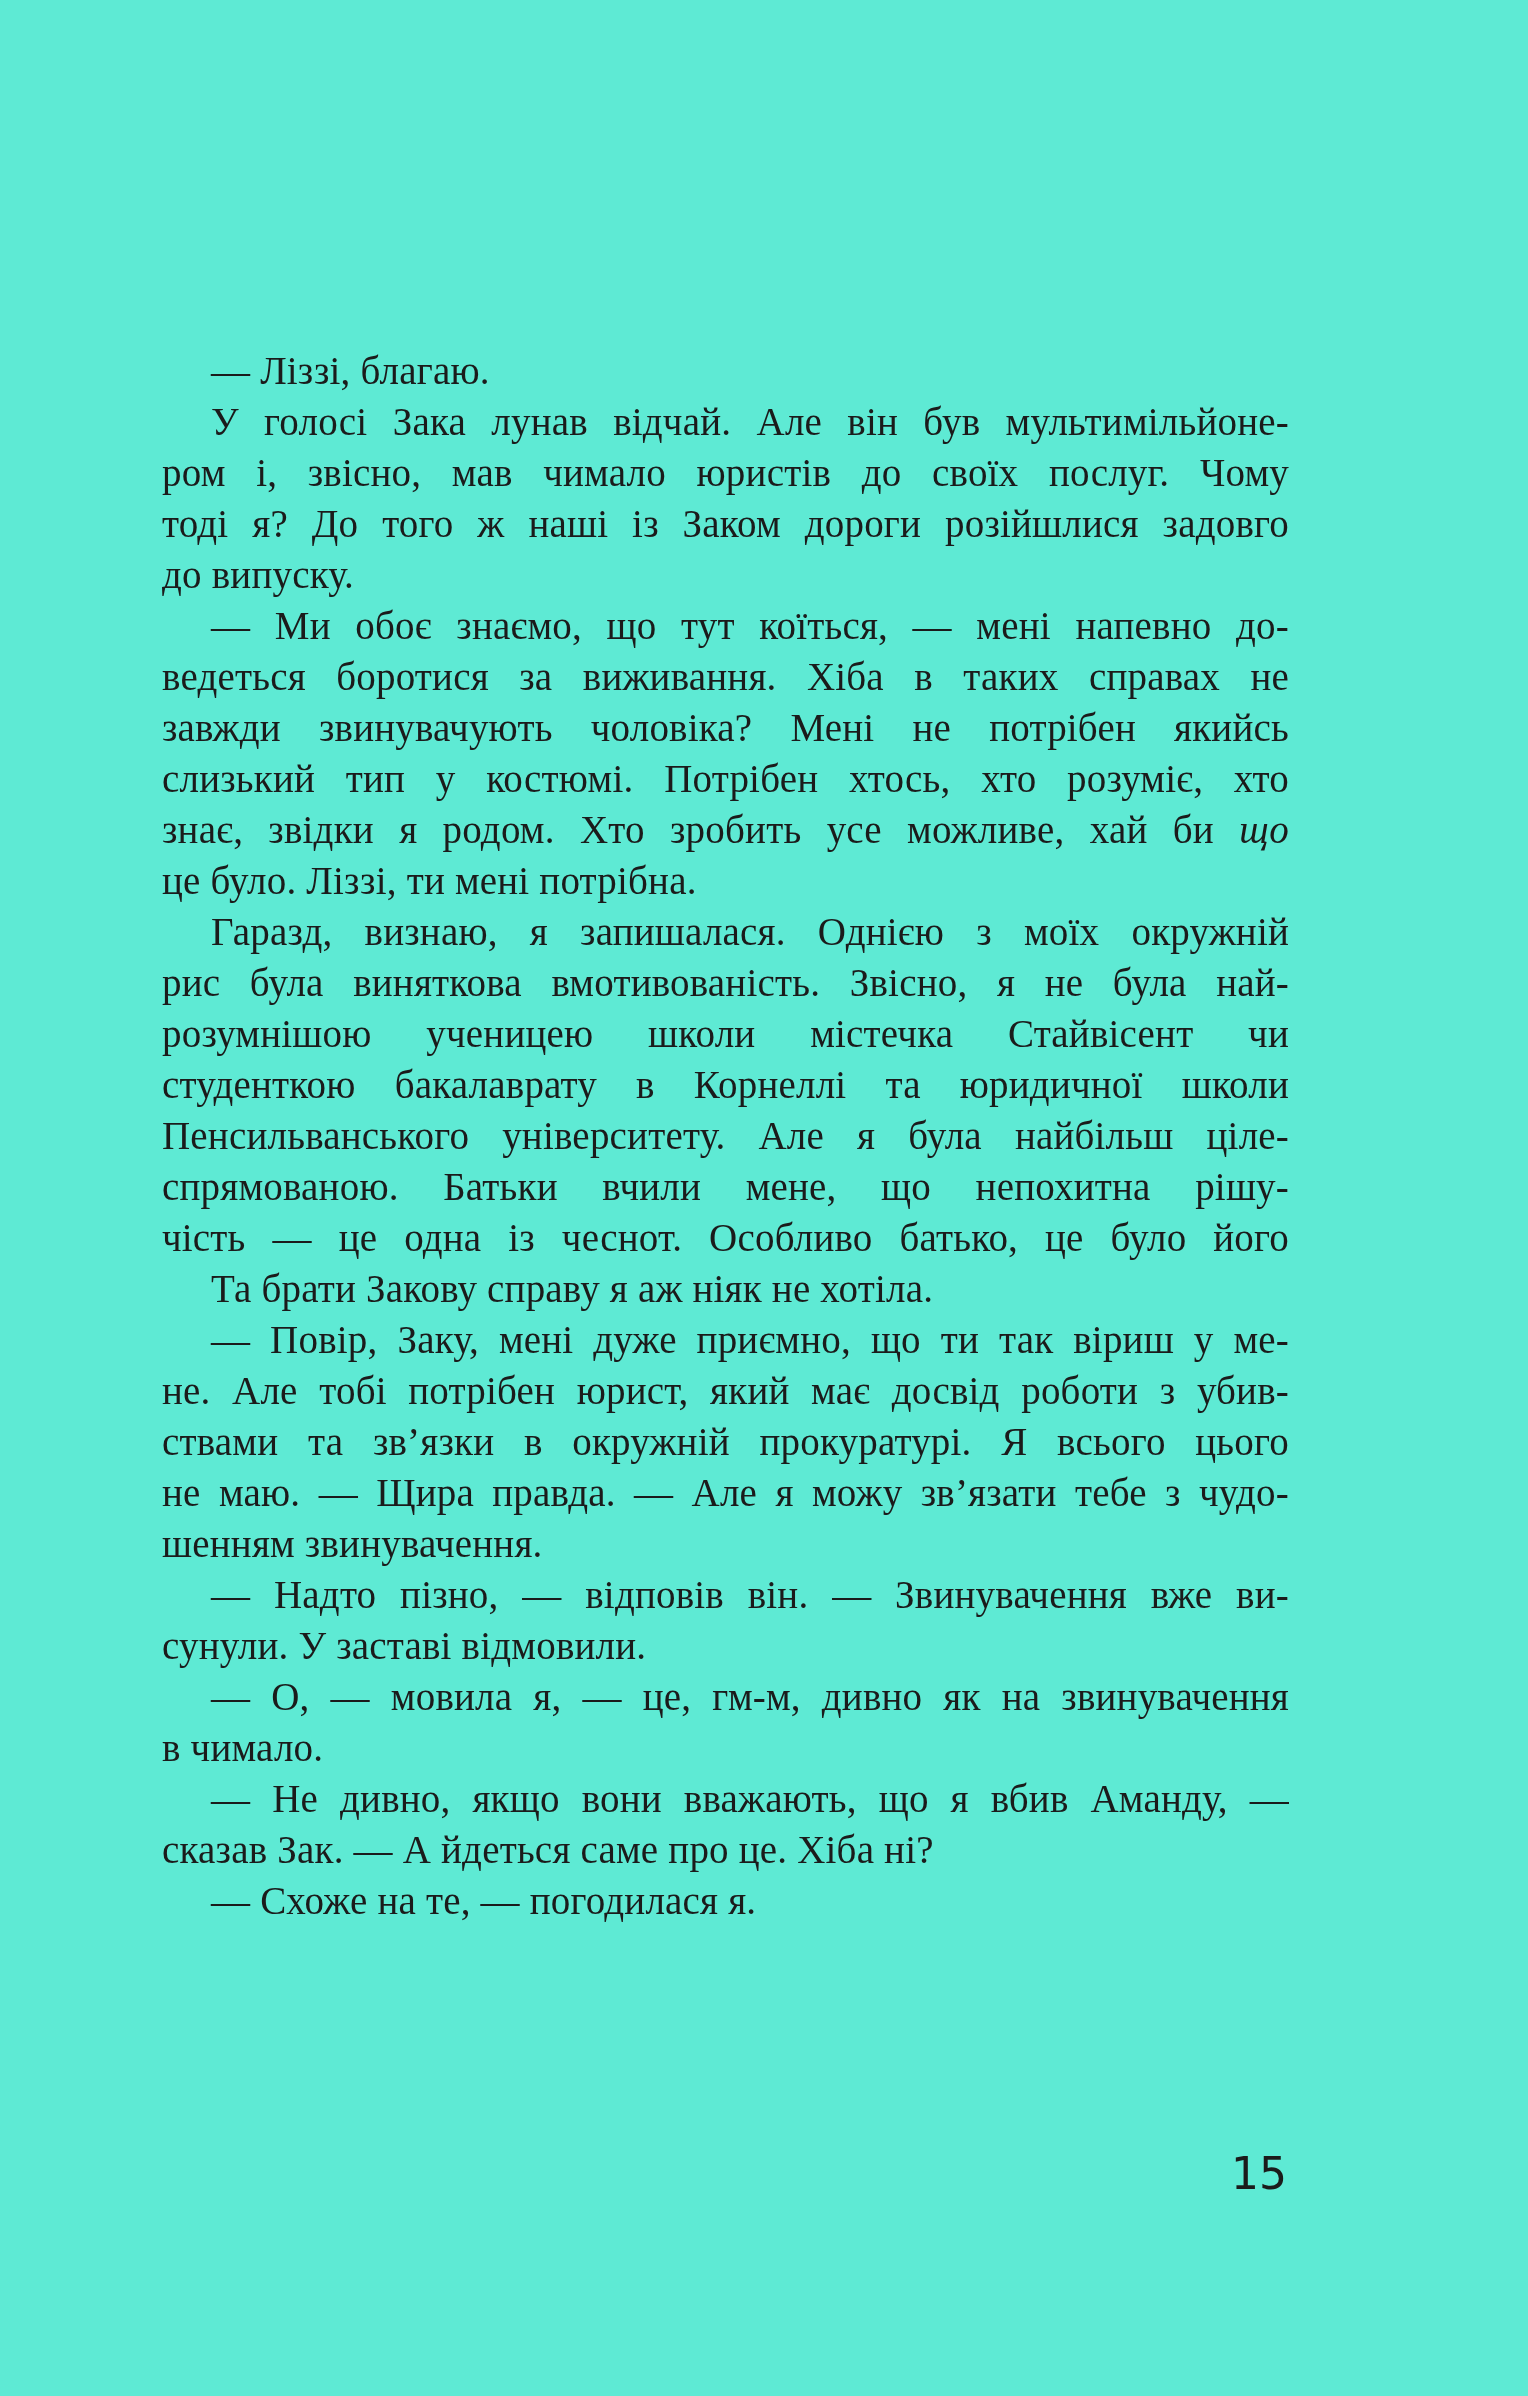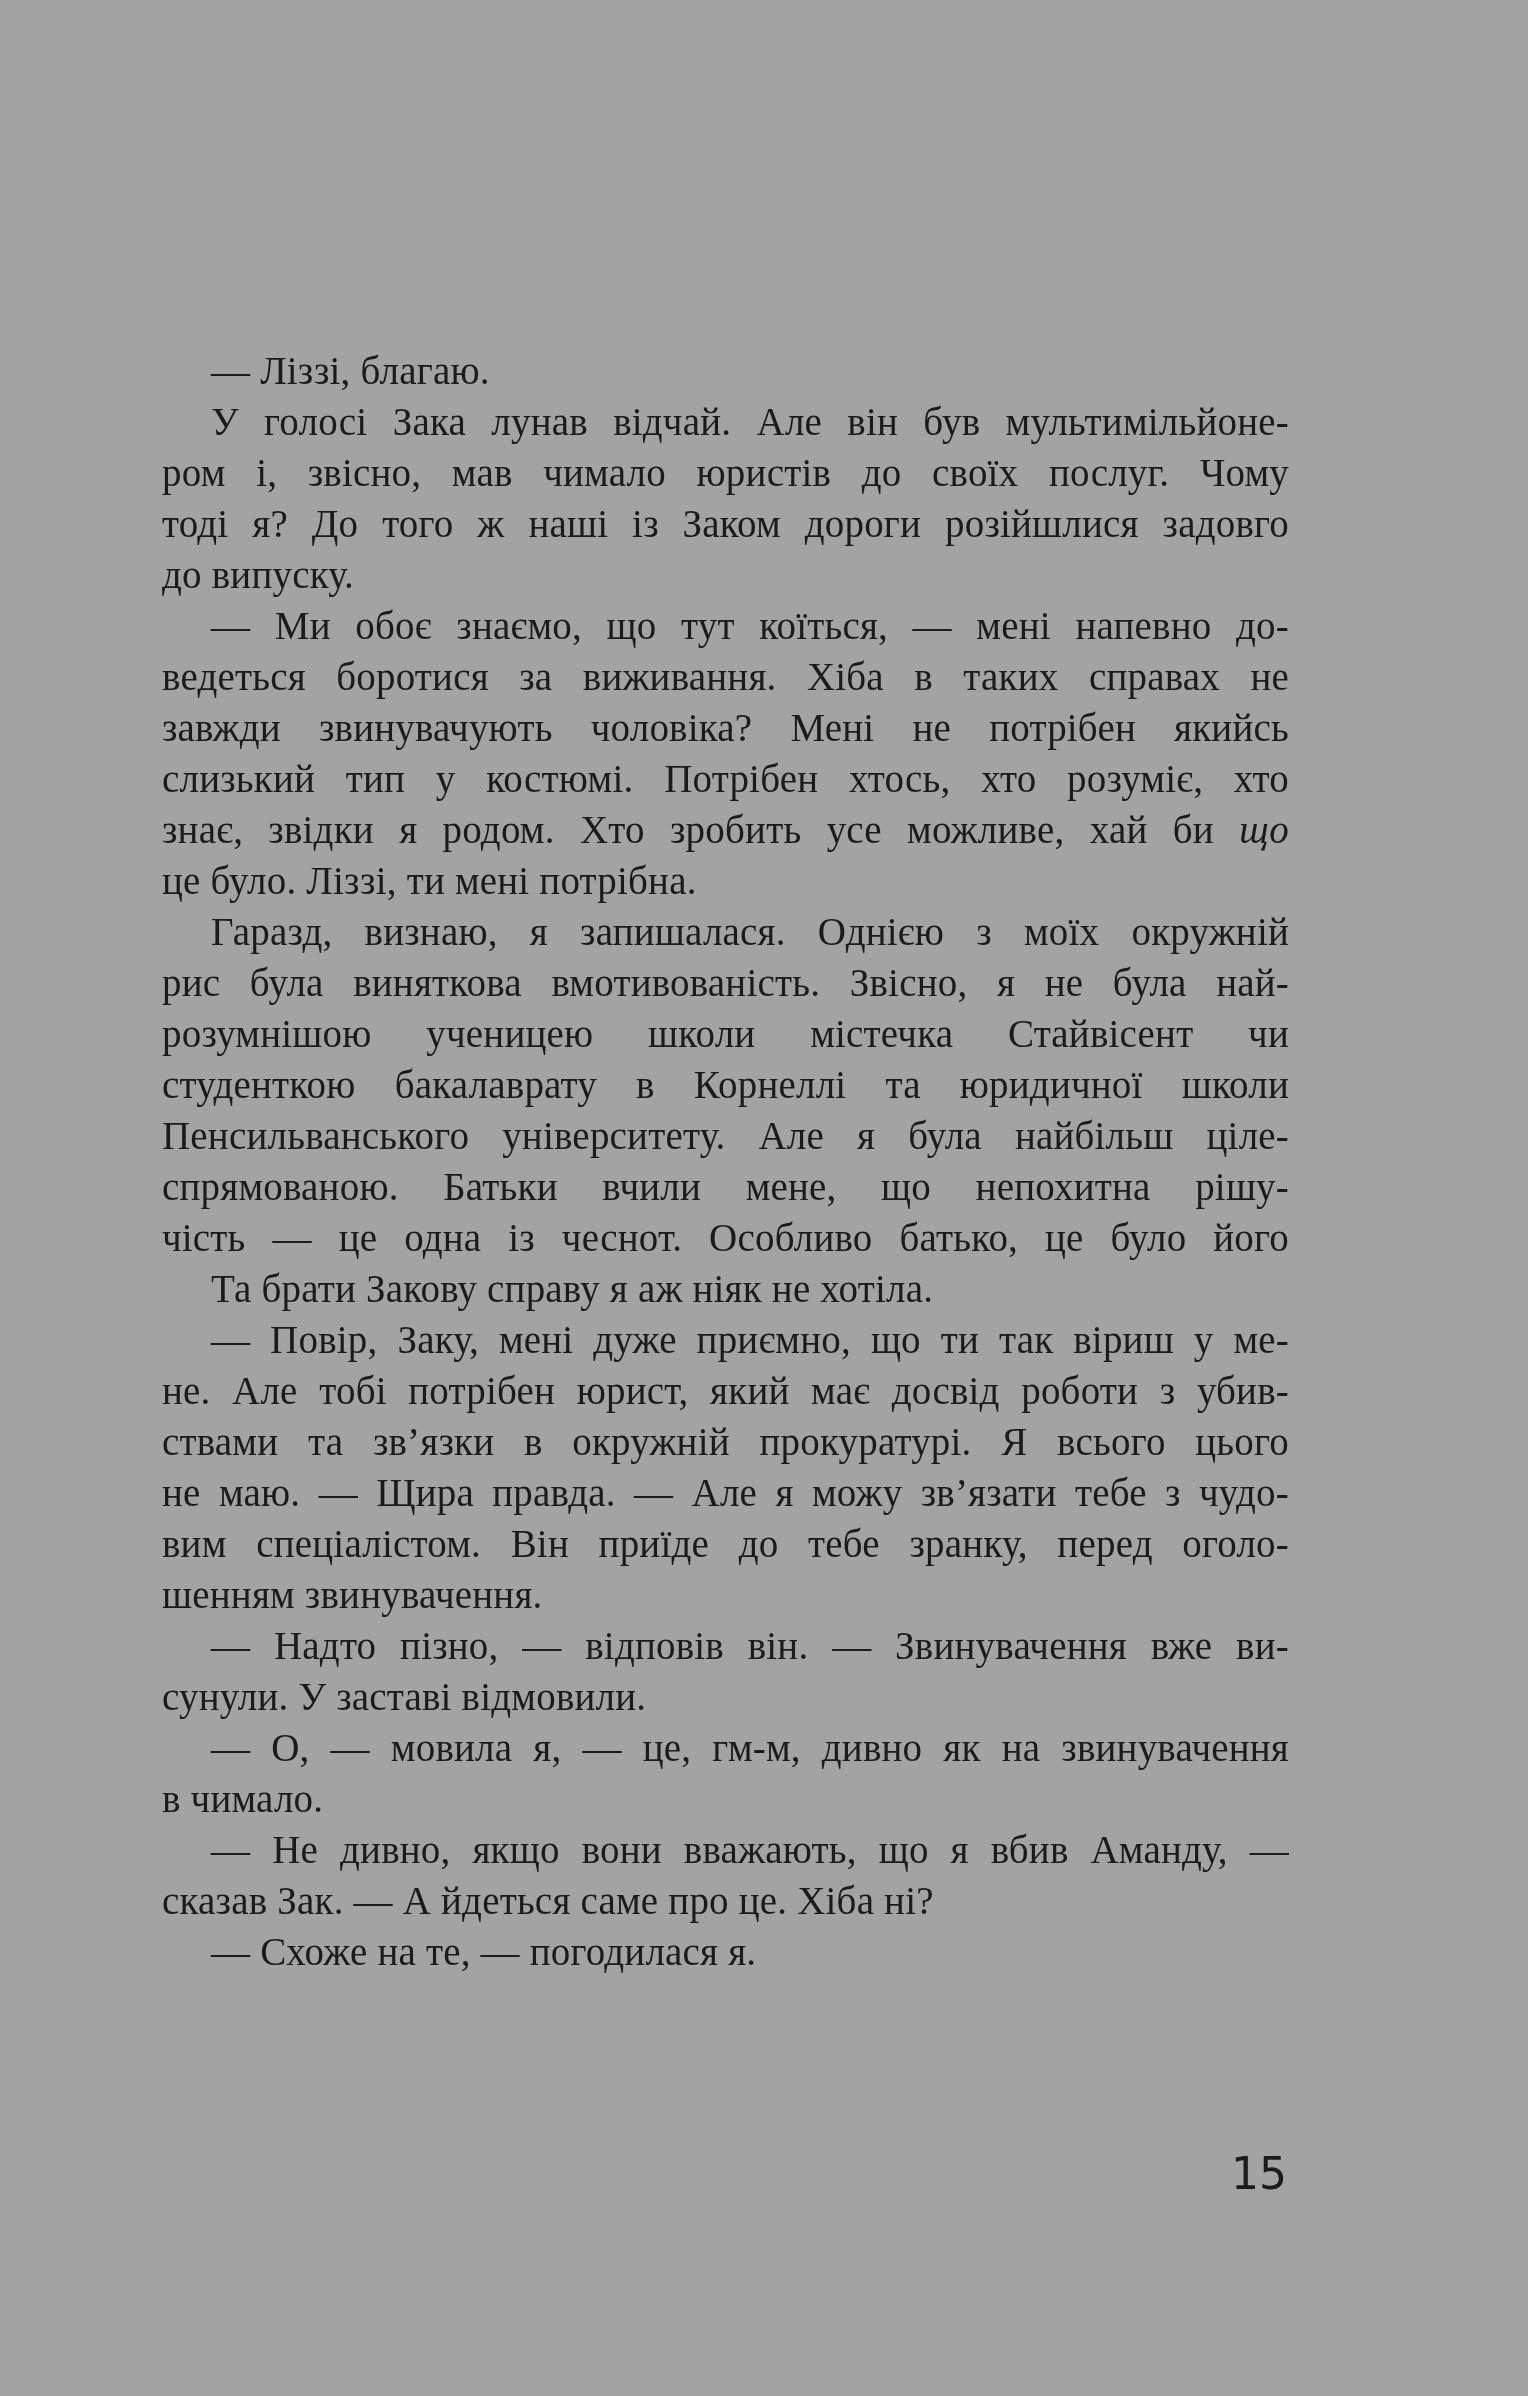--- a/index.html
+++ b/index.html
@@ -10,21 +10,21 @@
     width: 1528px;
     height: 2396px;
     background: #ffffff;
     position: relative;
     font-family: "Liberation Serif", "DejaVu Serif", serif;
     color: #1b1b1b;
   }
   .page {
     position: absolute;
     inset: 0;
-    background: #a3a3a3;
+    background: #5eead4;
   }
   .text-block {
     position: absolute;
     left: 162px;
     top: 345px;
     width: 1127px;
     font-size: 39px;
     line-height: 51px;
     letter-spacing: 0.2px;
   }
@@ -76,21 +76,20 @@
       <div class="line">розумнішою ученицею школи містечка Стайвісент чи</div>
       <div class="line">студенткою бакалаврату в Корнеллі та юридичної школи</div>
       <div class="line">Пенсильванського університету. Але я була найбільш ціле-</div>
       <div class="line">спрямованою. Батьки вчили мене, що непохитна рішу-</div>
       <div class="line">чість — це одна із чеснот. Особливо батько, це було його</div>
       <div class="line first last">Та брати Закову справу я аж ніяк не хотіла.</div>
       <div class="line first">— Повір, Заку, мені дуже приємно, що ти так віриш у ме-</div>
       <div class="line">не. Але тобі потрібен юрист, який має досвід роботи з убив-</div>
       <div class="line">ствами та зв’язки в окружній прокуратурі. Я всього цього</div>
       <div class="line">не маю. — Щира правда. — Але я можу зв’язати тебе з чудо-</div>
-      <div class="line">вим спеціалістом. Він приїде до тебе зранку, перед оголо-</div>
       <div class="line last">шенням звинувачення.</div>
       <div class="line first">— Надто пізно, — відповів він. — Звинувачення вже ви-</div>
       <div class="line last">сунули. У заставі відмовили.</div>
       <div class="line first">— О, — мовила я, — це, гм-м, дивно як на звинувачення</div>
       <div class="line last">в чимало.</div>
       <div class="line first">— Не дивно, якщо вони вважають, що я вбив Аманду, —</div>
       <div class="line last">сказав Зак. — А йдеться саме про це. Хіба ні?</div>
       <div class="line first last">— Схоже на те, — погодилася я.</div>
     </div>
   <div class="folio">15</div>

